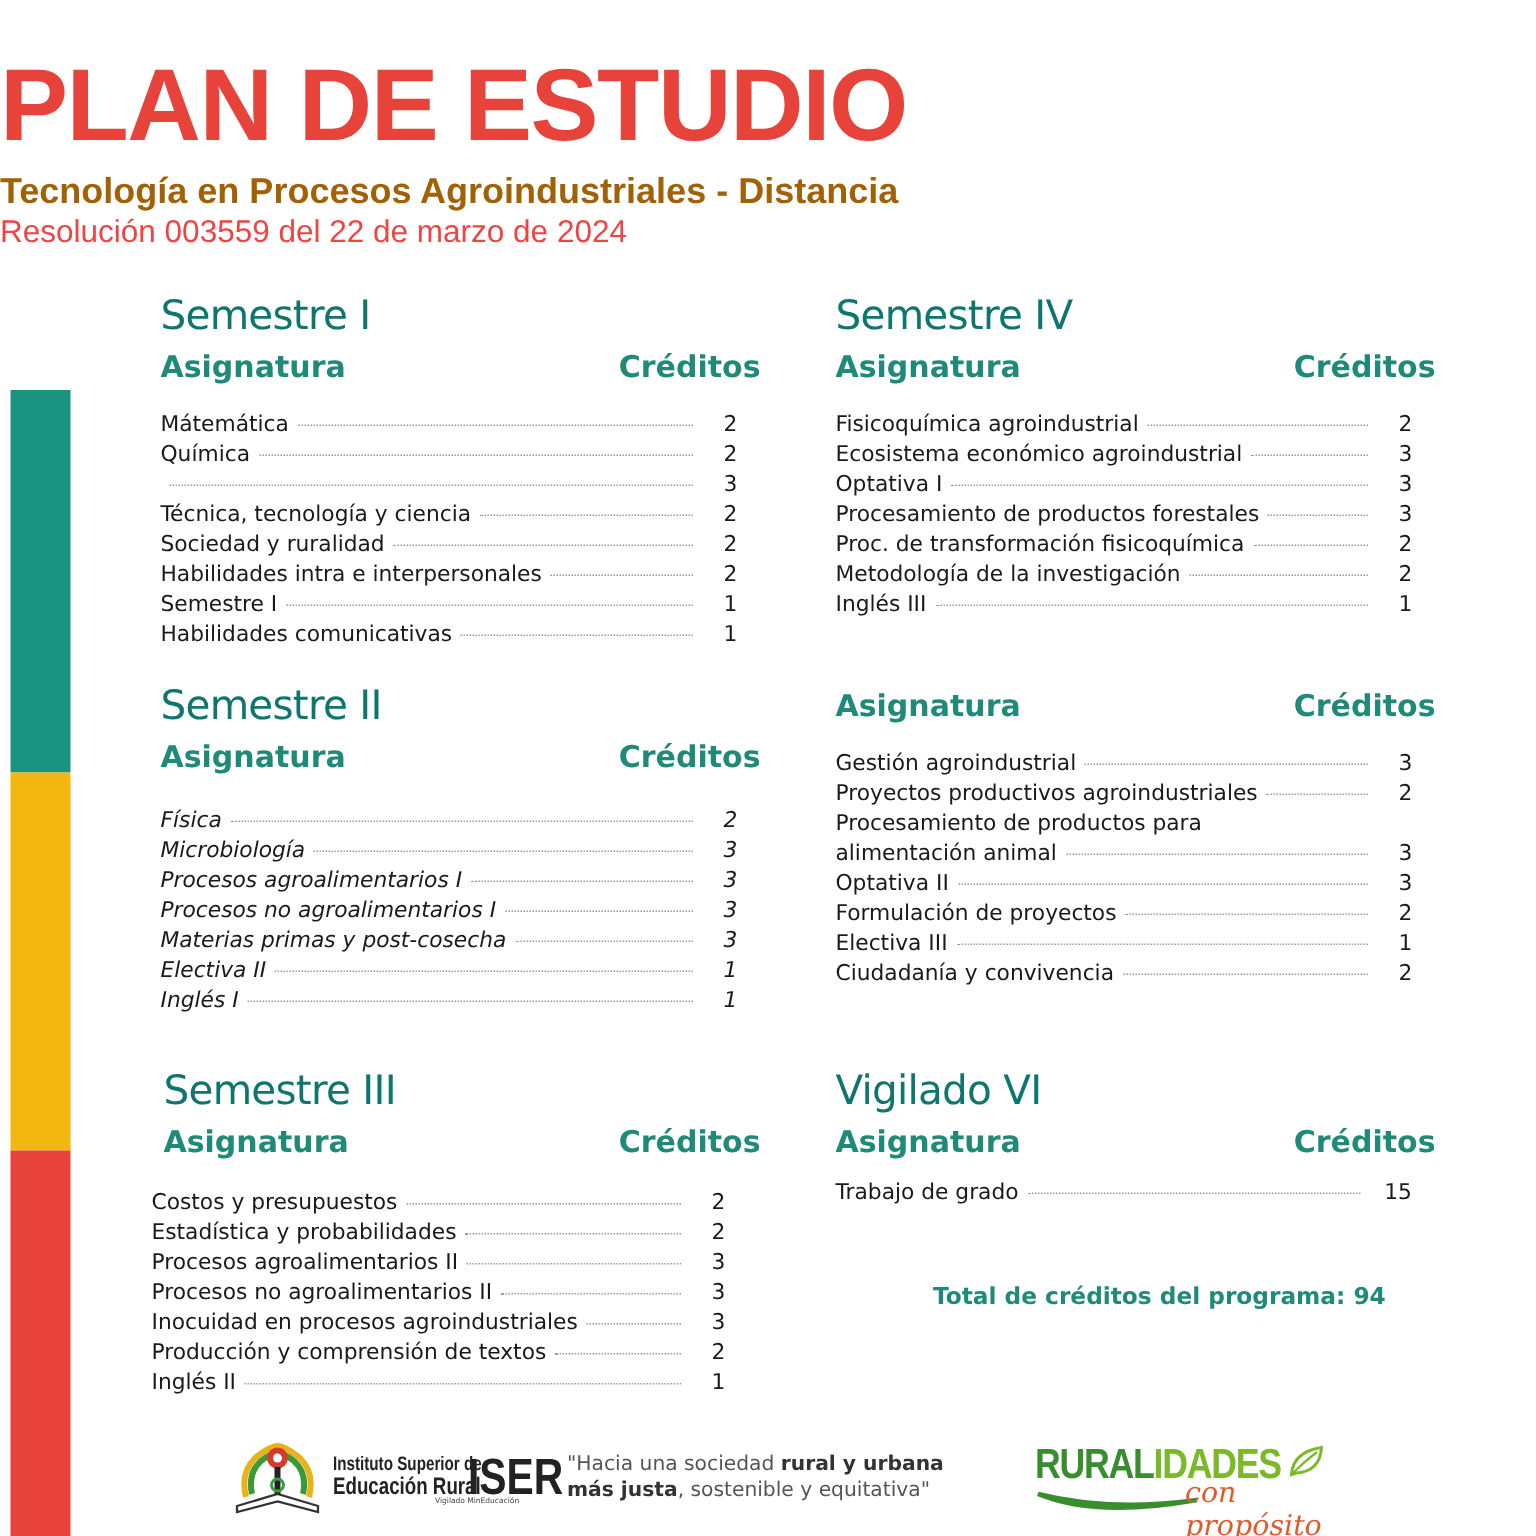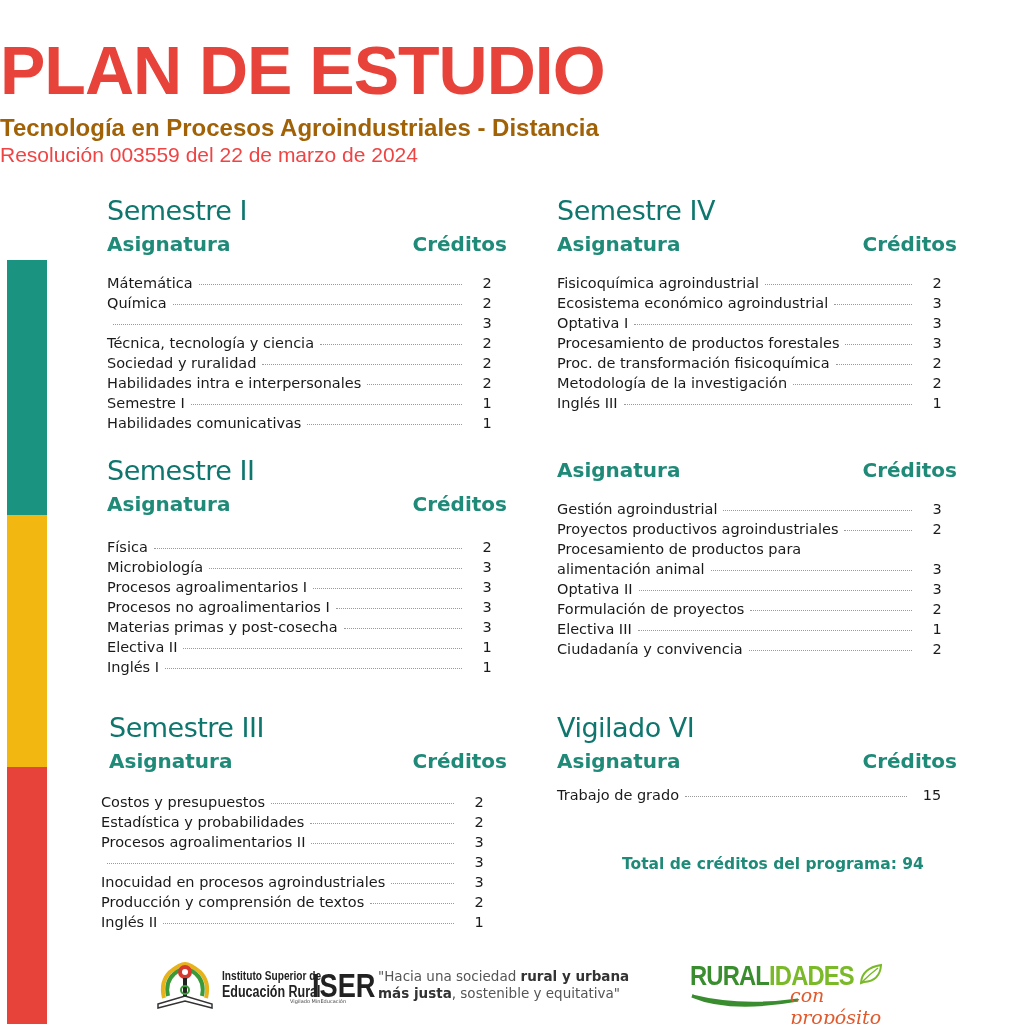--- a/index.html
+++ b/index.html
@@ -105,21 +105,21 @@
       </div>
   </div>
 </div>
 
 <div class="semester" style="left:107px; top:454px;">
   <div class="sem-title">Semestre II</div>
   <div class="sem-head">
     <span>Asignatura</span>
     <span>Créditos</span>
   </div>
-  <div class="rows" style="margin-top:23px;">
+  <div class="rows" style="margin-top:23px;font-style:italic;">
     <div class="row">
         <span class="name">Física</span>
         <span class="leader"></span>
         <span class="credits">2</span>
       </div>
     <div class="row">
         <span class="name">Microbiología</span>
         <span class="leader"></span>
         <span class="credits">3</span>
       </div>
@@ -167,20 +167,21 @@
         <span class="name">Estadística y probabilidades</span>
         <span class="leader"></span>
         <span class="credits">2</span>
       </div>
     <div class="row">
         <span class="name">Procesos agroalimentarios II</span>
         <span class="leader"></span>
         <span class="credits">3</span>
       </div>
     <div class="row">
+        <span class="name">Procesos no agroalimentarios II</span>
         <span class="leader"></span>
         <span class="credits">3</span>
       </div>
     <div class="row">
         <span class="name">Inocuidad en procesos agroindustriales</span>
         <span class="leader"></span>
         <span class="credits">3</span>
       </div>
     <div class="row">
         <span class="name">Producción y comprensión de textos</span>

